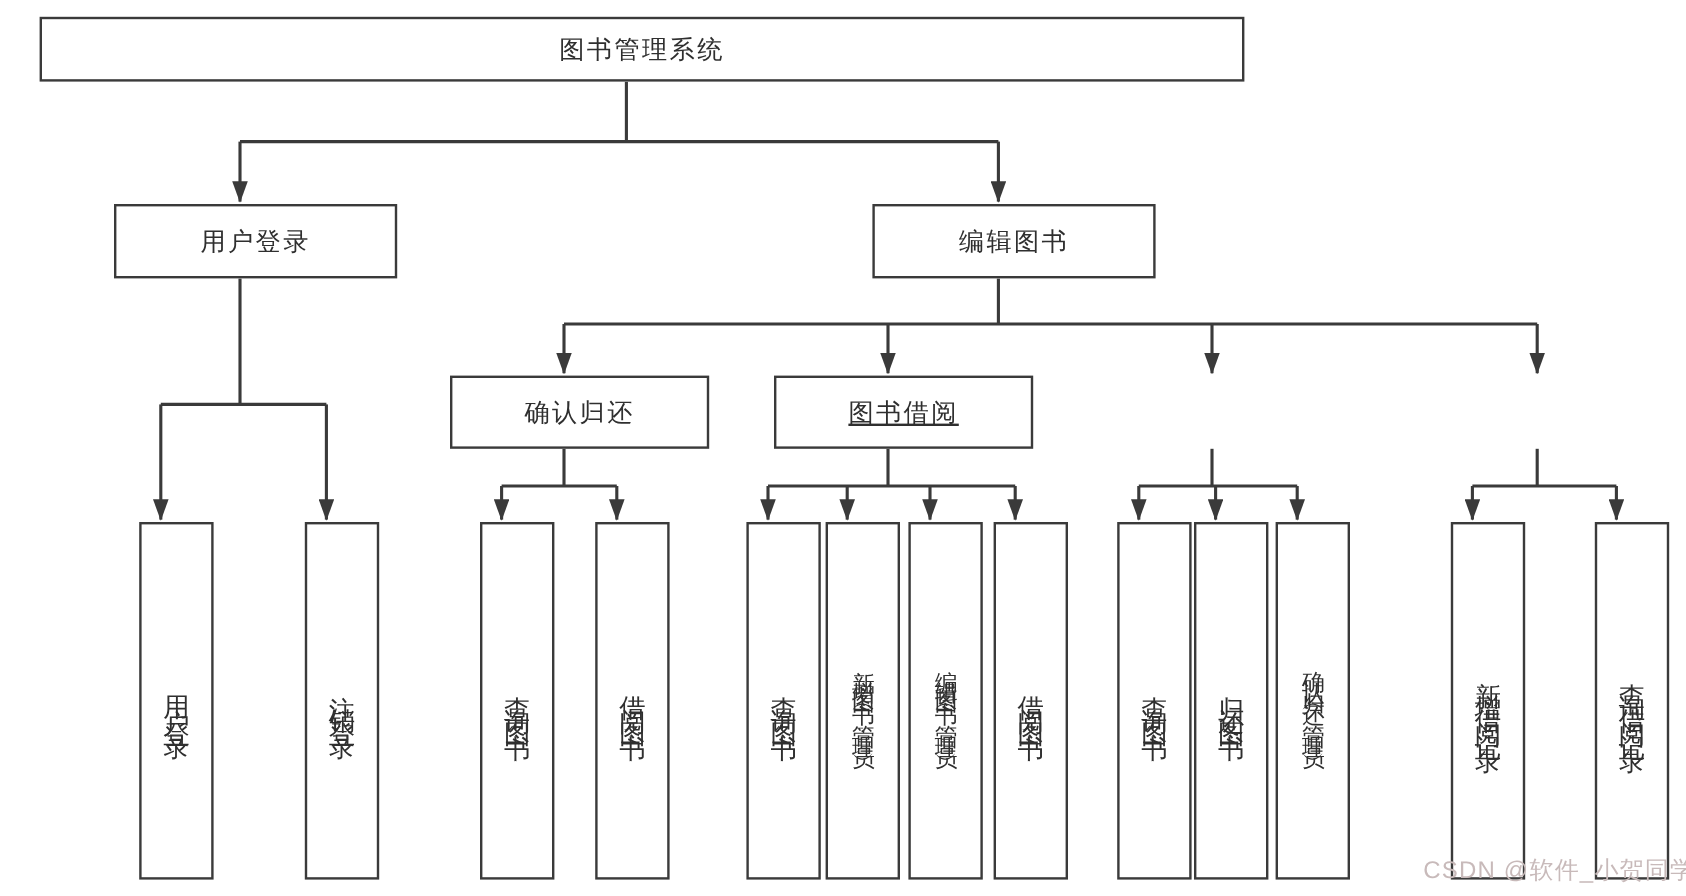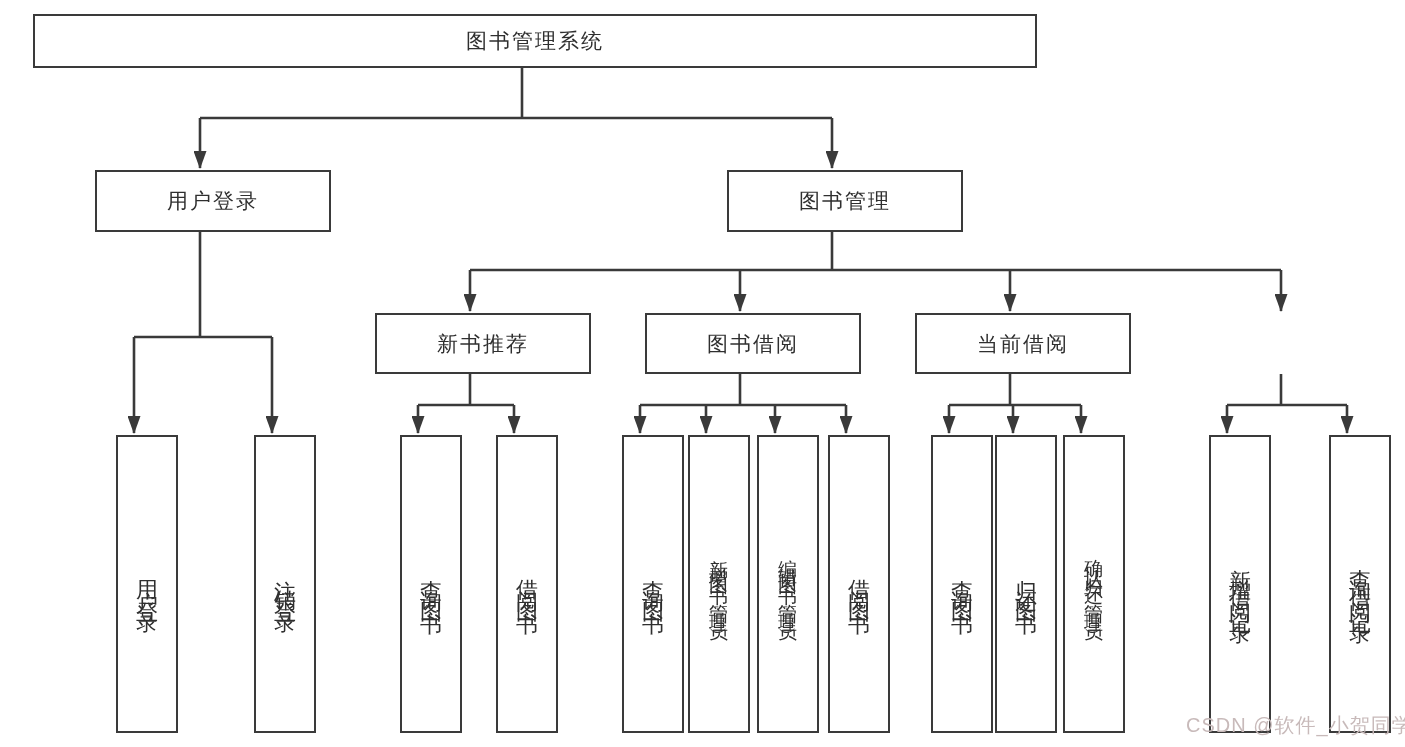--- a/index.html
+++ b/index.html
@@ -116,31 +116,28 @@
   </svg>
 
   <div class="node h-node" style="left:20px; top:14px; width:1004px; height:54px;">
     <span>图书管理系统</span>
   </div>
 
   <div class="node h-node" style="left:82px; top:170px; width:236px; height:62px;">
     <span>用户登录</span>
   </div>
   <div class="node h-node" style="left:714px; top:170px; width:236px; height:62px;">
-    <span>图书管理</span>
+    <span>编辑图书</span>
   </div>
 
   <div class="node h-node" style="left:362px; top:313px; width:216px; height:61px;">
-    <span>新书推荐</span>
+    <span>确认归还</span>
   </div>
-  <div class="node h-node" style="left:632px; top:313px; width:216px; height:61px;">
+  <div class="node h-node" style="left:632px; top:313px; width:216px; height:61px;text-decoration:underline;">
     <span>图书借阅</span>
-  </div>
-  <div class="node h-node" style="left:902px; top:313px; width:216px; height:61px;">
-    <span>当前借阅</span>
   </div>
 
   <div class="node leaf" style="left:103px; top:435px; width:62px; height:298px;">
     <span>用户登录</span>
   </div>
   <div class="node leaf" style="left:241px; top:435px; width:62px; height:298px;">
     <span>注销登录</span>
   </div>
 
   <div class="node leaf" style="left:387px; top:435px; width:62px; height:298px;">

